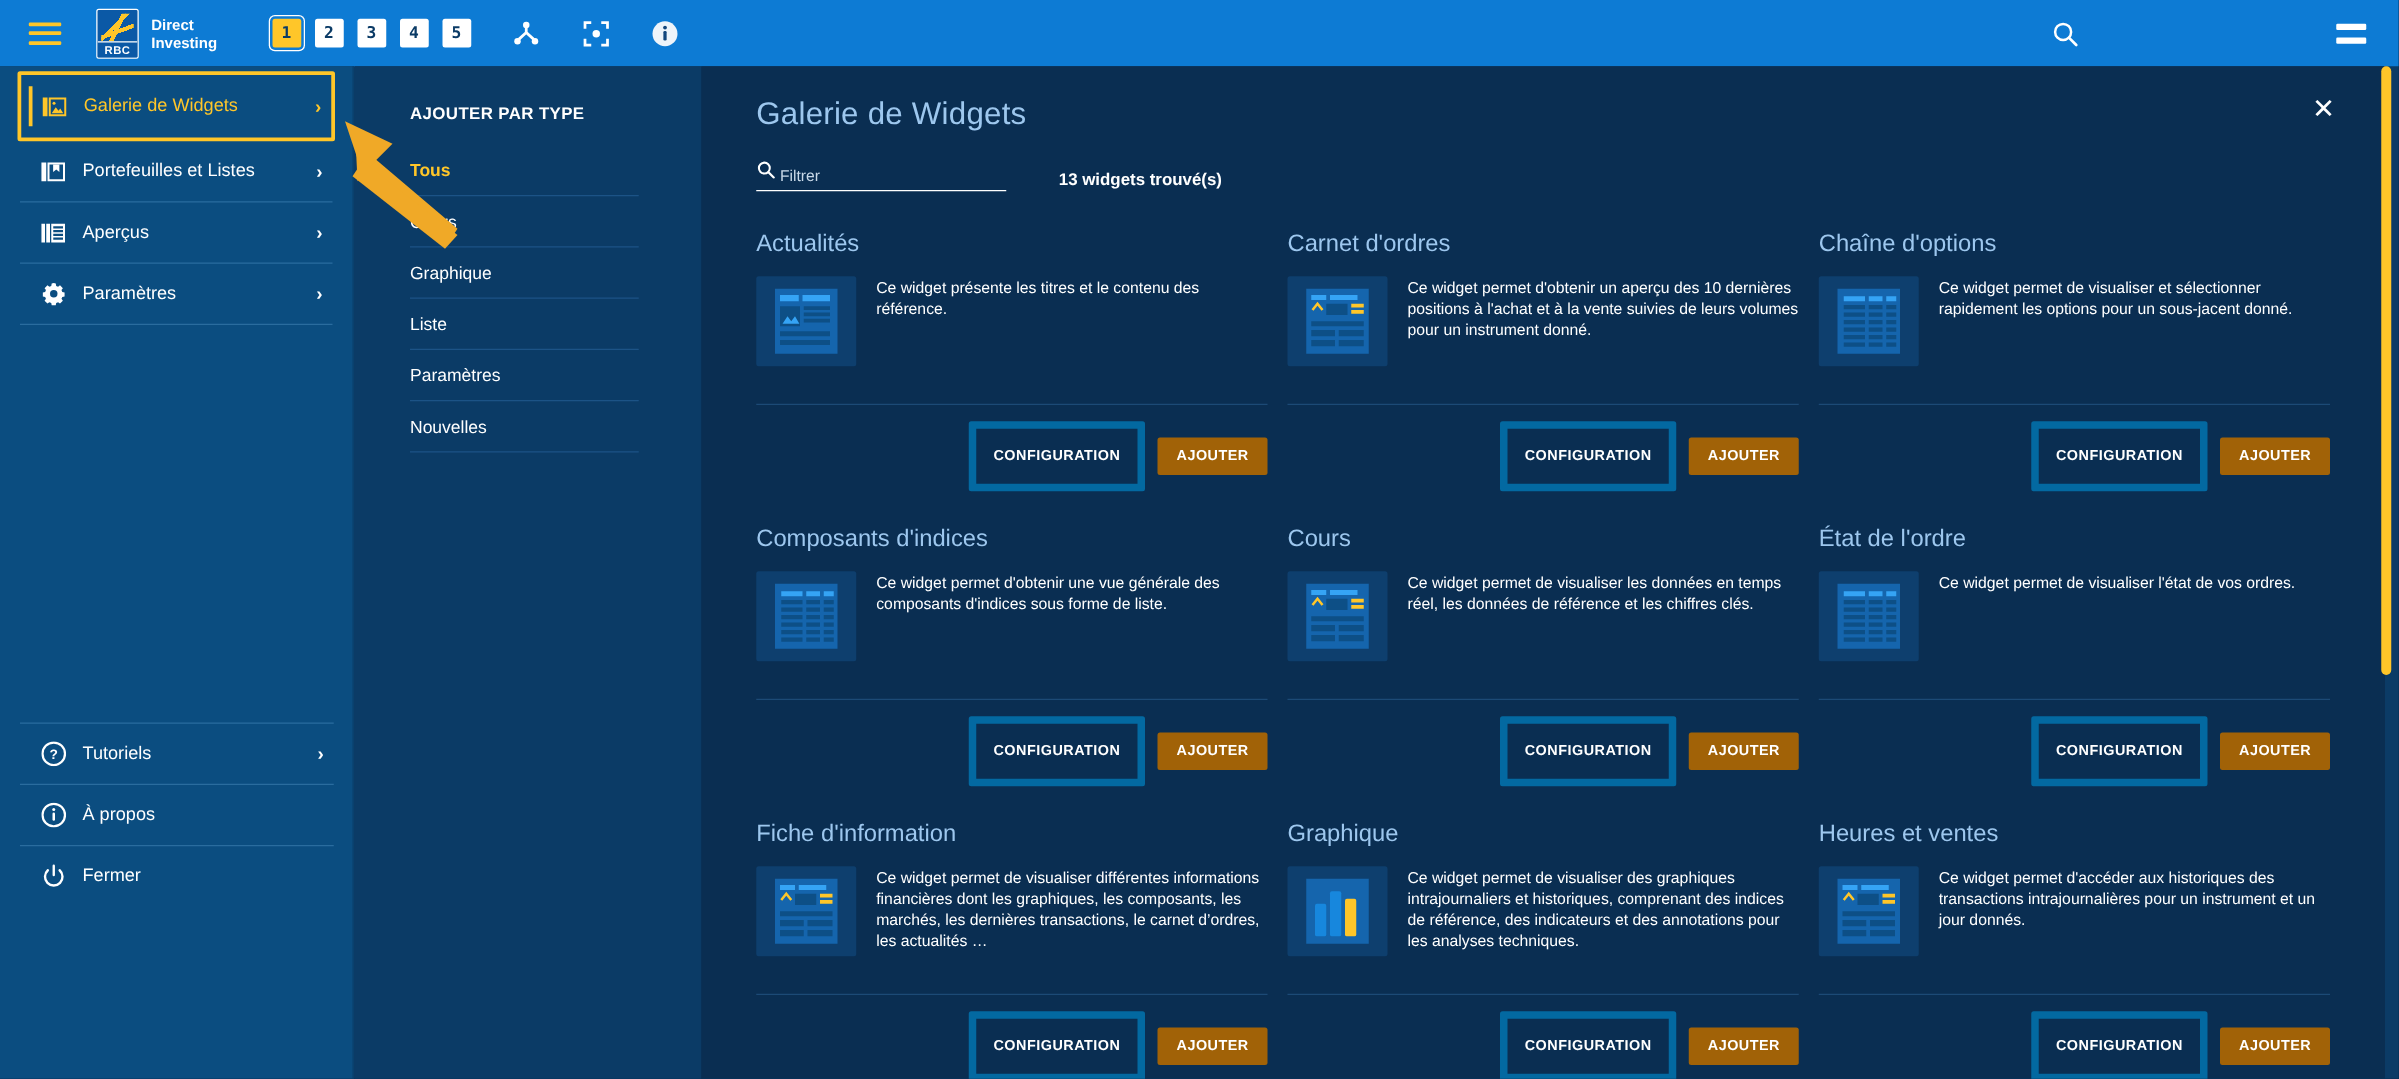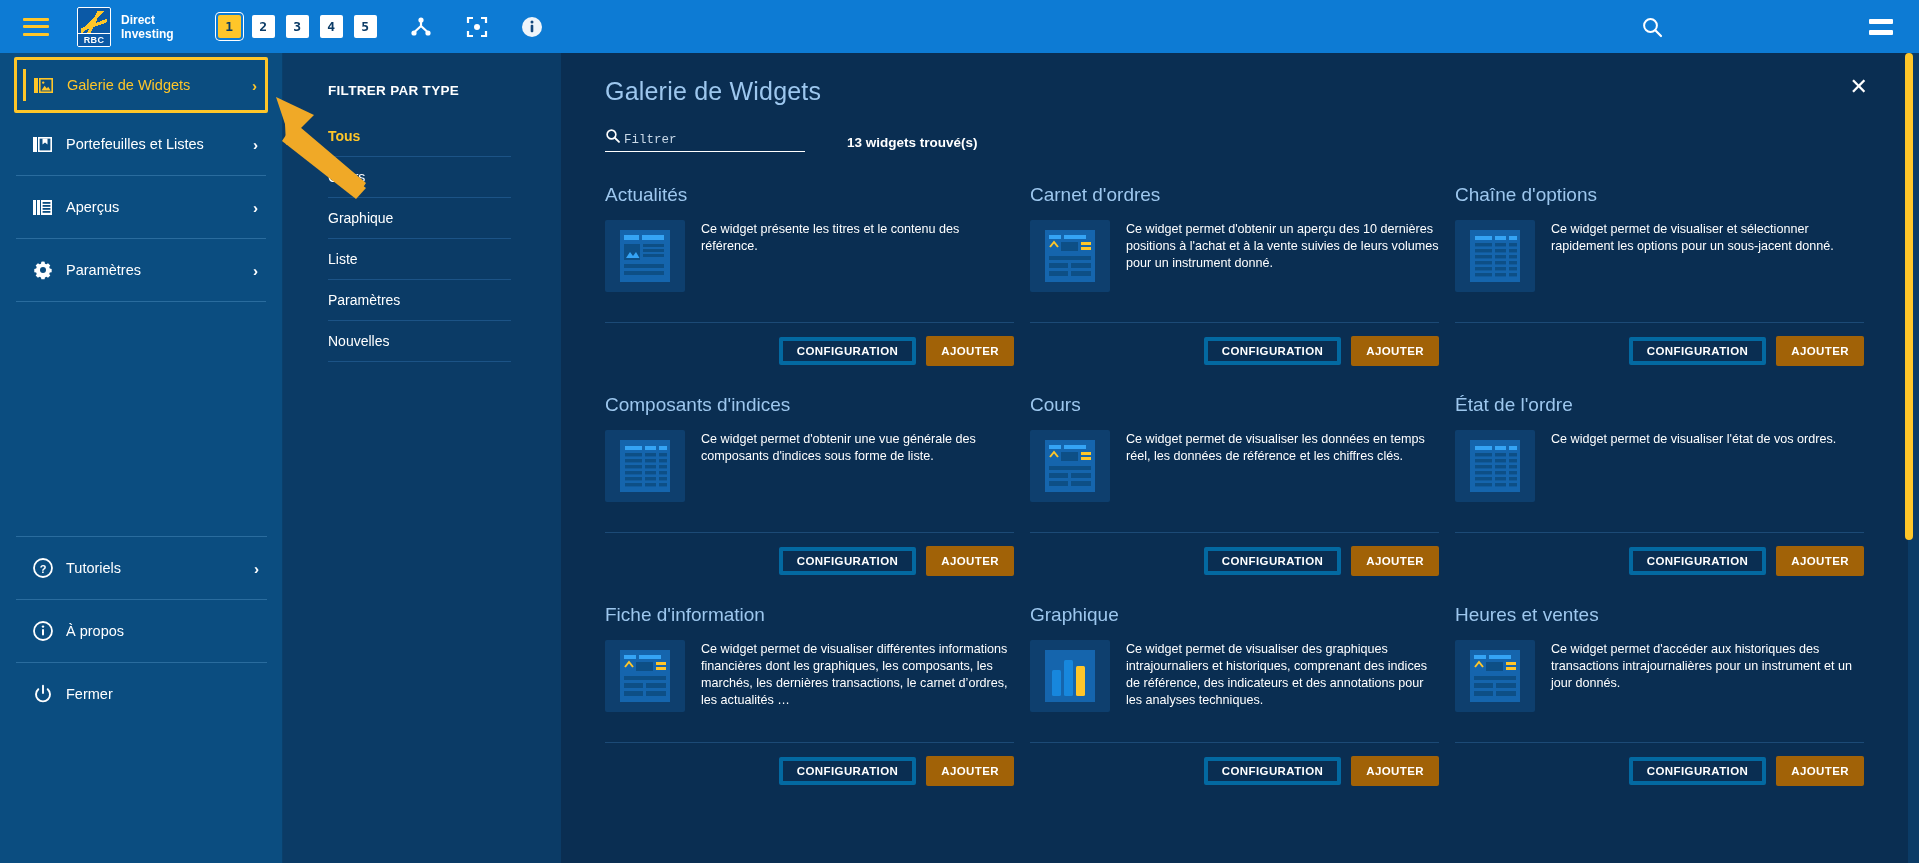--- a/index.html
+++ b/index.html
@@ -48,21 +48,21 @@
   .topbar-spacer { flex: 1; }
   .top-eq { width:24px; height:16px; display:flex; flex-direction:column; justify-content:space-between; margin-right: 26px; cursor:pointer;}
   .top-eq i { display:block; height:5px; background:#fff; border-radius:1px; }
 
   
   .sidebar {
     position:absolute; left:0; top:53px; width:283px; height:810px;
     background:#0b4d80; border-right: 1px solid #0a3f6b;
   }
   .side-item {
-    position: relative; height: 63px; margin: 0 16px; display:flex; align-items:center;
+    position: relative; height: 49px; margin: 0 16px; display:flex; align-items:center;
     color:#ffffff; font-size:14.5px; cursor:pointer;
     border-bottom: 1px solid #2a6c9e;
   }
   .side-item .s-icon { width: 26px; margin-left: 14px; display:flex; align-items:center; justify-content:center; }
   .side-item .s-label { margin-left: 10px; }
   .side-item .chev { margin-left:auto; color:#ffffff; font-size:15px; font-weight:bold; margin-right:8px; }
   .side-item.selected {
     border: 3px solid #ffc629; color:#ffc629; margin: 0 14px; height: 56px;
     border-radius: 2px;
   }
@@ -90,43 +90,43 @@
   .main-title { color:#9dc7ee; font-size:25px; font-weight:300; letter-spacing:.2px; }
   .close-x {
     position:absolute; right: 40px; top: 24px; color:#ffffff; font-size:22px;
     cursor:pointer; line-height:20px; font-weight:300;
   }
   .search-row { display:flex; align-items:flex-end; padding: 22px 0 0 44px; }
   .search-box { width: 200px; border-bottom: 1.5px solid #ffffff; display:flex; align-items:flex-end; padding-bottom:3px; }
   .search-box svg { margin-bottom: 1px; }
   .search-input {
     background: transparent; border: none; outline: none;
-    color: #ffffff; font-size: 12.5px; font-family:Liberation Mono, monospace;
+    color: #ffffff; font-size: 12.5px; font-family:Liberation Sans, sans-serif;
     margin-left: 4px; width: 160px; padding-bottom: 1px;
   }
   .search-input::placeholder { color: #c9d9e8; }
   .found-count { color:#ffffff; font-size:13.5px; font-weight:bold; margin-left: 42px; margin-bottom: 2px; }
 
   .grid { display:grid; grid-template-columns: repeat(3, 1fr); column-gap: 48px; row-gap: 0; padding: 20px 44px 0 44px; gap: 16px; }
   .card { padding-top: 12px; }
   .card-title { color:#9dc7ee; font-size:19px; font-weight:300; margin-bottom: 14px; }
   .card-body { display:flex; gap: 16px; min-height: 86px; }
   .thumb {
     width: 80px; height: 72px; background:#0e3f6e; border-radius:2px; flex:none;
     display:flex; align-items:center; justify-content:center;
   }
   .card-desc { color:#ffffff; font-size:12.6px; line-height: 17px; padding-top:1px; }
   .card-foot {
     display:flex; justify-content:flex-end; align-items:center; gap: 10px;
     border-top: 1px solid #1c4a76; margin-top: 16px; padding-top: 13px;
   }
   .btn-config {
-    background: transparent; border: 4px solid #0369a1; color:#ffffff;
+    background: transparent; border: 6px solid #0369a1; color:#ffffff;
     font-size: 11.5px; font-weight:bold; letter-spacing:.4px;
-    padding: 4px 14px; cursor:pointer; border-radius:2px; font-family:"Liberation Sans", sans-serif;
+    padding: 16px 14px; cursor:pointer; border-radius:2px; font-family:"Liberation Sans", sans-serif;
   }
   .btn-add {
     background:#a16207; border:none; color:#ffffff;
     font-size:11.5px; font-weight:bold; letter-spacing:.4px;
     padding: 9px 15px; cursor:pointer; border-radius:2px; font-family:"Liberation Sans", sans-serif;
   }
 
   
   .thumb svg { display:block; }
 
@@ -300,21 +300,21 @@
             <path d="M10 1.6 V9" stroke="#fff" stroke-width="1.9" stroke-linecap="round"></path>
           </svg>
         </span>
         <span class="s-label">Fermer</span>
         <span class="chev"></span>
       </div>
     </div>
   </div>
 
   <div class="filterpanel">
-    <div class="filter-title">FILTRER PAR TYPE</div>
+    <div class="filter-title">AJOUTER PAR TYPE</div>
     <div class="filter-list">
       <div class="filter-item active">Tous</div>
       <div class="filter-item">Cours</div>
       <div class="filter-item">Graphique</div>
       <div class="filter-item">Liste</div>
       <div class="filter-item">Paramètres</div>
       <div class="filter-item">Nouvelles</div>
     </div>
   </div>
 

